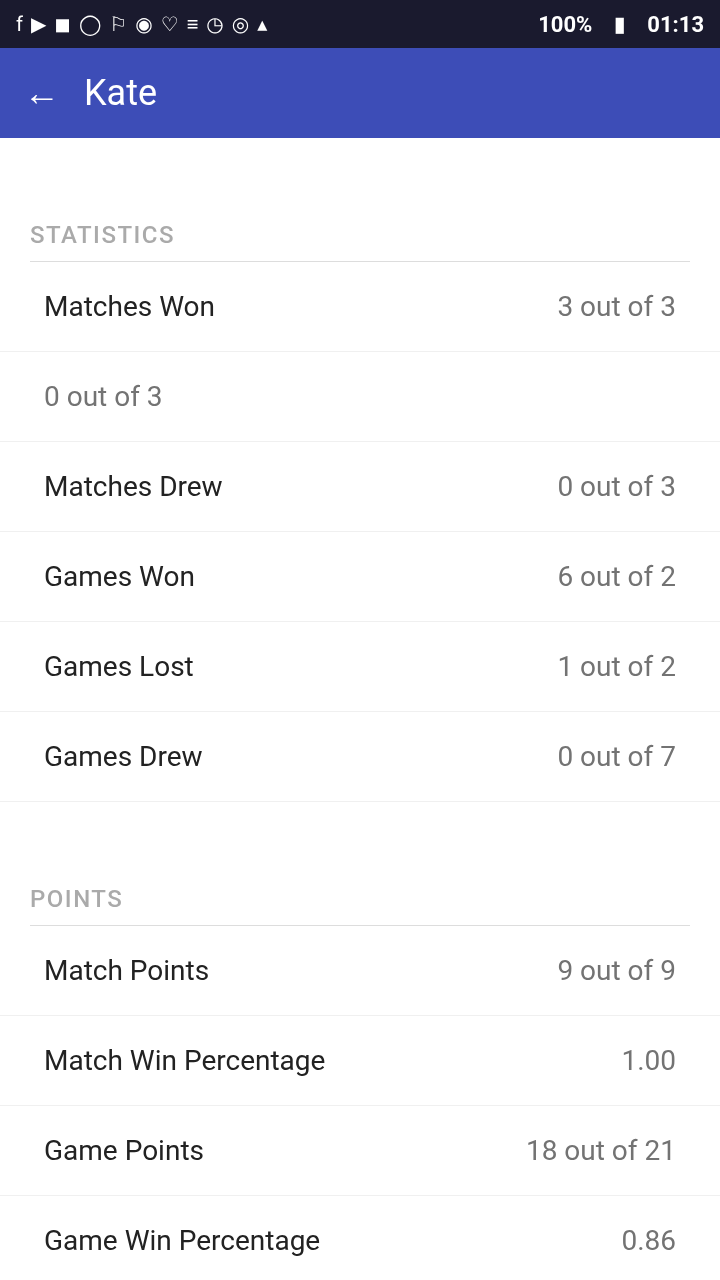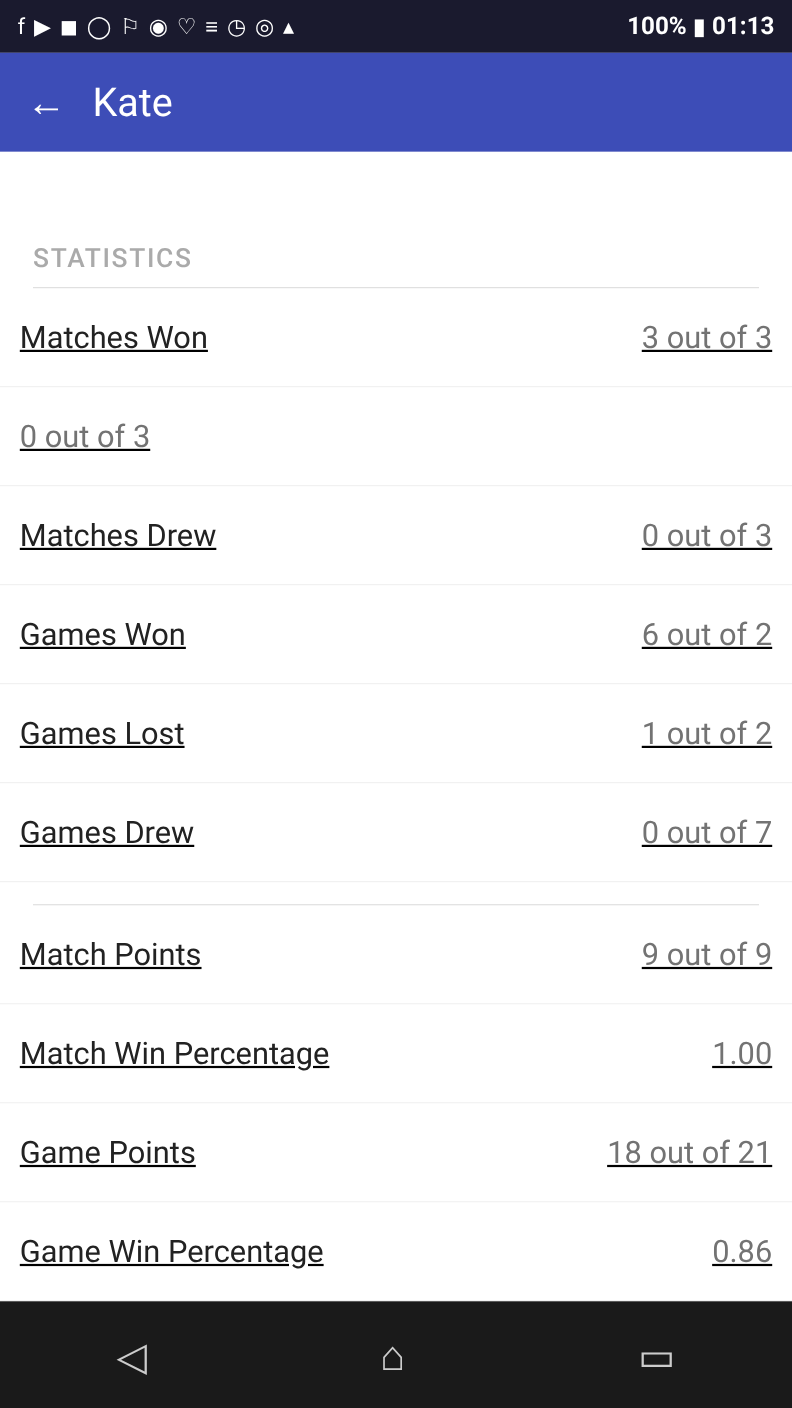--- a/index.html
+++ b/index.html
@@ -28,21 +28,21 @@
 
     .status-bar-left {
       display: flex;
       align-items: center;
       gap: 8px;
     }
 
     .status-bar-right {
       display: flex;
       align-items: center;
-      gap: 6px;
+      gap: 22px;
       font-size: 22px;
       font-weight: bold;
     }
 
     
     .top-bar {
       background: #3d4db7;
       height: 90px;
       display: flex;
       align-items: center;
@@ -83,23 +83,22 @@
       height: 1px;
       background: #ddd;
       margin: 0 30px;
     }
 
     
     .stat-row {
       display: flex;
       justify-content: space-between;
       align-items: center;
-      padding: 28px 18px;
+      padding: 28px 44px;
       border-bottom: 1px solid #f0f0f0;
-      text-decoration: underline;
     }
 
     .stat-label {
       font-size: 28px;
       color: #222;
       font-weight: 400;
     }
 
     .stat-value {
       font-size: 28px;
@@ -181,20 +180,21 @@
       <span class="stat-value">1 out of 2</span>
     </div>
 
     <div class="stat-row">
       <span class="stat-label">Games Drew</span>
       <span class="stat-value">0 out of 7</span>
     </div>
   </div>
 
   <div style="margin-top: 20px;">
+    <div class="section-header">POINTS</div>
     <div class="divider"></div>
 
     <div class="stat-row">
       <span class="stat-label">Match Points</span>
       <span class="stat-value">9 out of 9</span>
     </div>
 
     <div class="stat-row">
       <span class="stat-label">Match Win Percentage</span>
       <span class="stat-value">1.00</span>

